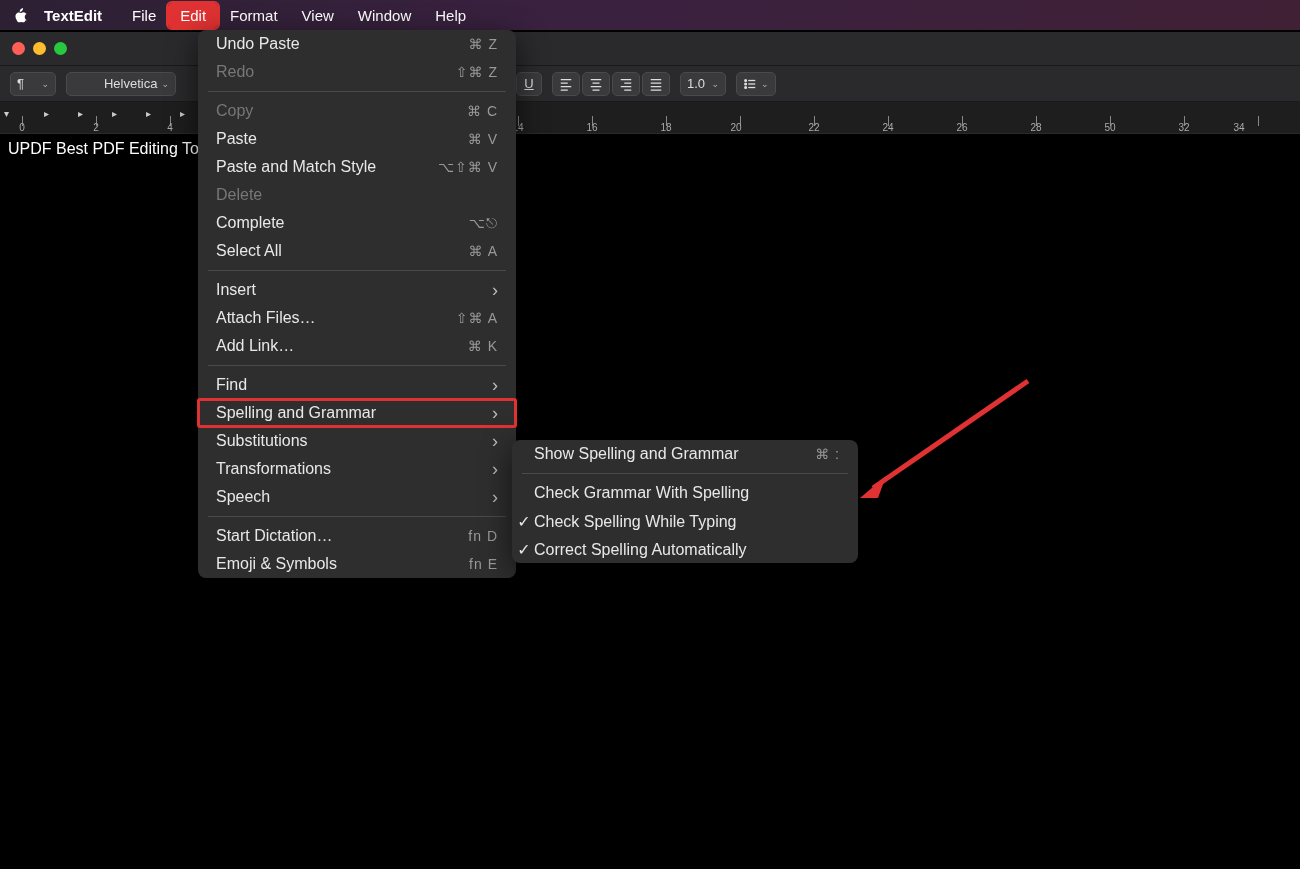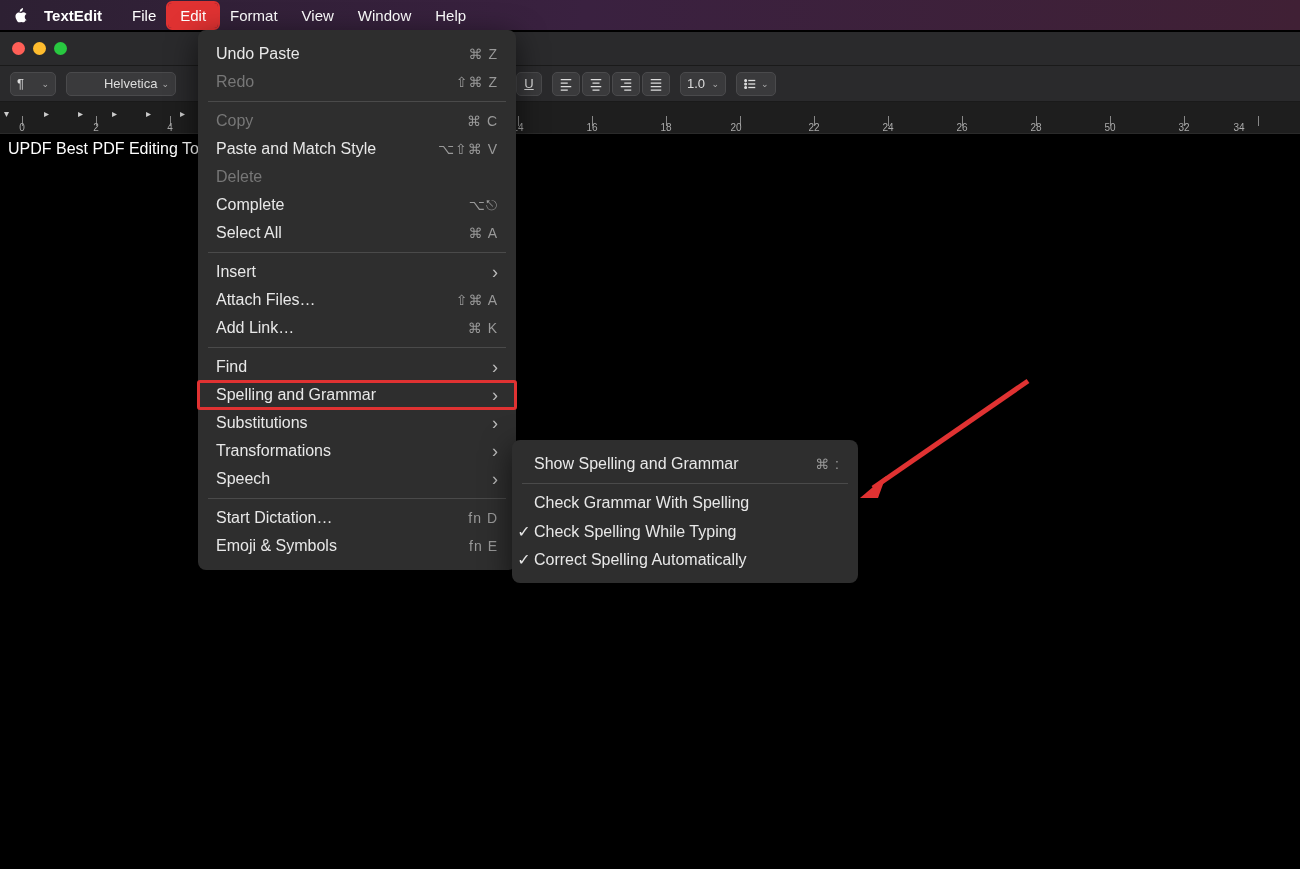--- a/index.html
+++ b/index.html
@@ -34,21 +34,21 @@
   .ruler { height: 32px; background: #1e1e1e; position: relative; border-bottom: 1px solid #2a2a2a; overflow: hidden; }
   .ruler .tick { position: absolute; top: 18px; width: 1px; height: 6px; background: #888; }
   .ruler .tick.major { top: 14px; height: 10px; }
   .ruler .ticklabel { position: absolute; top: 20px; font-size: 10px; color: #aaa; transform: translateX(-50%); }
   .ruler .tab-stop { position: absolute; top: 6px; color: #ccc; font-size: 10px; }
 
   
   .document { position: absolute; left: 0; top: 102px; right: 0; bottom: 0; background: #000; color: #fff; padding: 6px 8px; font-size: 16px; }
 
   
-  .dropdown { position: absolute; background: #2e2e2e; border-radius: 8px; padding: 10px 0; box-shadow: 0 8px 30px rgba(0,0,0,.6); color: #e8e8e8; font-size: 16px; }
+  .dropdown { position: absolute; background: #2e2e2e; border-radius: 8px; padding: 0 0; box-shadow: 0 8px 30px rgba(0,0,0,.6); color: #e8e8e8; font-size: 16px; }
   .dropdown.edit { left: 198px; top: 30px; width: 318px; }
   .dropdown.sub { left: 512px; top: 440px; width: 346px; }
   .dd-row { display: flex; align-items: center; justify-content: space-between; padding: 4px 18px; height: 28px; }
   .dd-row.disabled { color: #777; }
   .dd-row .sc { color: #999; font-size: 14px; letter-spacing: 1px; }
   .dd-row .chev { color: #bbb; }
   .dd-sep { height: 1px; background: #4a4a4a; margin: 5px 10px; }
   .dd-row.hl-red { outline: 3px solid #e03232; outline-offset: -2px; border-radius: 2px; }
   .dd-row.hl-blue { background: #1763e5; color: #fff; }
   .dd-row.hl-blue .sc { color: #d8e6ff; }
@@ -182,20 +182,24 @@
     <div class="dd-row disabled">
       <span><span>Redo</span></span>
       <span class="sc">⇧⌘ Z</span>
     </div>
     <div class="dd-sep"></div>
     <div class="dd-row disabled">
       <span><span>Copy</span></span>
       <span class="sc">⌘ C</span>
     </div>
     <div class="dd-row">
+      <span><span>Paste</span></span>
+      <span class="sc">⌘ V</span>
+    </div>
+    <div class="dd-row">
       <span><span>Paste and Match Style</span></span>
       <span class="sc">⌥⇧⌘ V</span>
     </div>
     <div class="dd-row disabled">
       <span><span>Delete</span></span>
       <span></span>
     </div>
     <div class="dd-row">
       <span><span>Complete</span></span>
       <span class="sc">⌥⎋</span>

